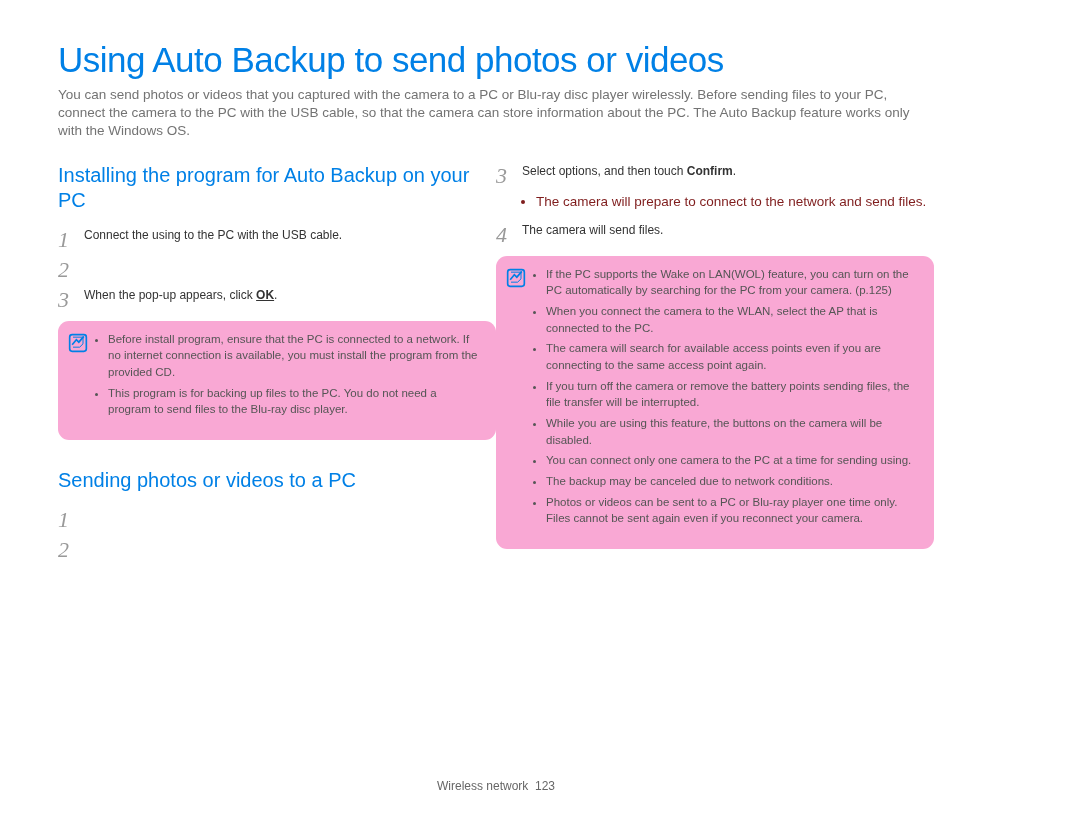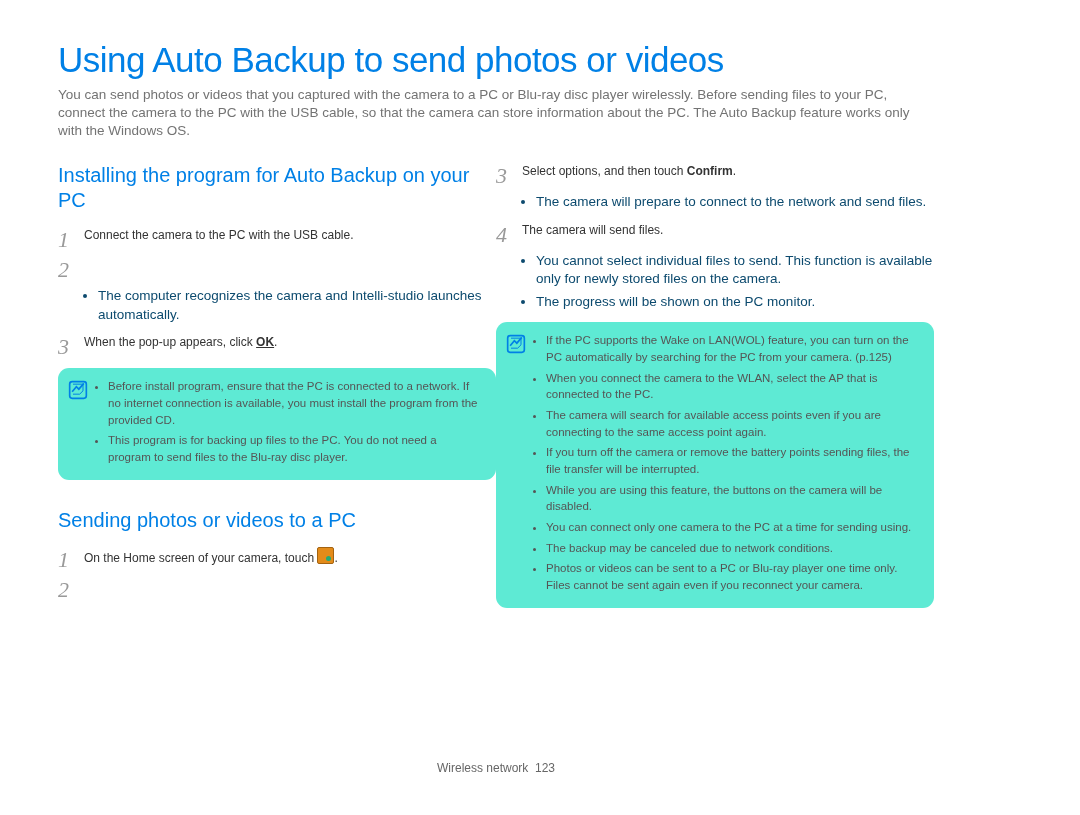--- a/index.html
+++ b/index.html
@@ -67,29 +67,29 @@
     color: #333;
   }
   .step-body strong {
     font-weight: bold;
   }
   ul.bullets {
     margin: 4px 0 10px 26px;
     padding: 0 0 0 14px;
     font-size: 13.5px;
     line-height: 1.4;
-    color: #0c4a6e;
+    color: #7f1d1d;
   }
   ul.bullets li {
     margin-bottom: 4px;
   }
   .note-box {
-    background: #5eead4;
+    background: #f9a8d4;
     border-radius: 11px;
-    padding: 10px 14px 10px 10px;
+    padding: 10px 14px 18px 10px;
     display: flex;
     align-items: flex-start;
     margin: 10px 0 28px 0;
   }
   .note-icon {
     width: 20px;
     height: 20px;
     flex-shrink: 0;
     margin-right: 6px;
     margin-top: 2px;
@@ -99,21 +99,21 @@
     padding: 0 0 0 14px;
     font-size: 11.5px;
     line-height: 1.45;
     color: #555;
   }
   .note-box ul li {
     margin-bottom: 4px;
   }
   .footer {
     position: absolute;
-    bottom: 40px;
+    bottom: 22px;
     left: 0;
     right: 0;
     text-align: center;
     font-size: 12px;
     color: #666;
   }
   .ok-label {
     font-weight: bold;
     display: inline-block;
     text-decoration: underline;
@@ -145,29 +145,26 @@
   <p class="intro">You can send photos or videos that you captured with the camera to a PC or Blu-ray disc player wirelessly. Before sending files to your PC, connect the camera to the PC with the USB cable, so that the camera can store information about the PC. The Auto Backup feature works only with the Windows OS.</p>
 
   <div class="columns">
 
     <div class="col">
 
       <h2 class="section-title">Installing the program for Auto Backup on your PC</h2>
 
       <div class="step">
         <div class="step-num">1</div>
-        <div class="step-body">Connect the camera to the PC with the USB cable.</div>
+        <div class="step-body">Connect the using to the PC with the USB cable.</div>
       </div>
 
       <div class="step">
         <div class="step-num">2</div>
       </div>
-      <ul class="bullets">
-        <li>The computer recognizes the camera and Intelli-studio launches automatically.</li>
-      </ul>
 
       <div class="step">
         <div class="step-num">3</div>
         <div class="step-body">
           <span>When the pop-up appears, click </span><span class="ok-label">OK</span><span>.</span>
         </div>
       </div>
 
       <div class="note-box">
         <svg class="note-icon" viewBox="0 0 24 24">
@@ -178,23 +175,20 @@
         <ul>
           <li>Before install program, ensure that the PC is connected to a network. If no internet connection is available, you must install the program from the provided CD.</li>
           <li>This program is for backing up files to the PC. You do not need a program to send files to the Blu-ray disc player.</li>
         </ul>
       </div>
 
       <h2 class="section-title">Sending photos or videos to a PC</h2>
 
       <div class="step">
         <div class="step-num">1</div>
-        <div class="step-body">
-          <span>On the Home screen of your camera, touch </span><span class="share-icon"></span><span>.</span>
-        </div>
       </div>
 
       <div class="step">
         <div class="step-num">2</div>
       </div>
 
     </div>
 
     <div class="col">
 
@@ -205,24 +199,20 @@
         </div>
       </div>
       <ul class="bullets">
         <li>The camera will prepare to connect to the network and send files.</li>
       </ul>
 
       <div class="step">
         <div class="step-num">4</div>
         <div class="step-body">The camera will send files.</div>
       </div>
-      <ul class="bullets">
-        <li>You cannot select individual files to send. This function is available only for newly stored files on the camera.</li>
-        <li>The progress will be shown on the PC monitor.</li>
-      </ul>
 
       <div class="note-box" style="margin-bottom:0;">
         <svg class="note-icon" viewBox="0 0 24 24">
           <rect x="2" y="2" width="20" height="20" rx="3" fill="none" stroke="#0080e6" stroke-width="2"></rect>
           <path d="M6 5 L18 5 M6 17 L14 17 L18 13 L18 5" fill="none" stroke="#0080e6" stroke-width="1.2"></path>
           <path d="M5 14 L10 8 L13 11 L19 4" fill="none" stroke="#0080e6" stroke-width="2"></path>
         </svg>
         <ul>
           <li>If the PC supports the Wake on LAN(WOL) feature, you can turn on the PC automatically by searching for the PC from your camera. (p.125)</li>
           <li>When you connect the camera to the WLAN, select the AP that is connected to the PC.</li>

